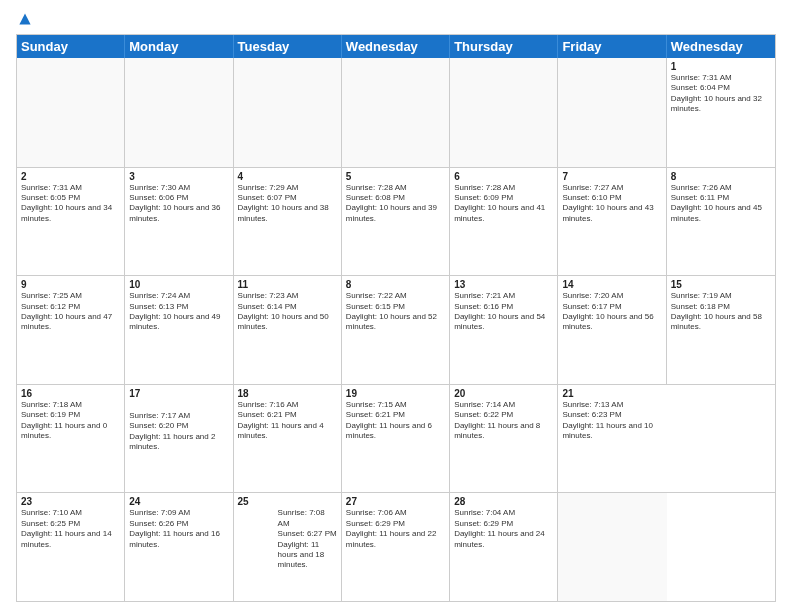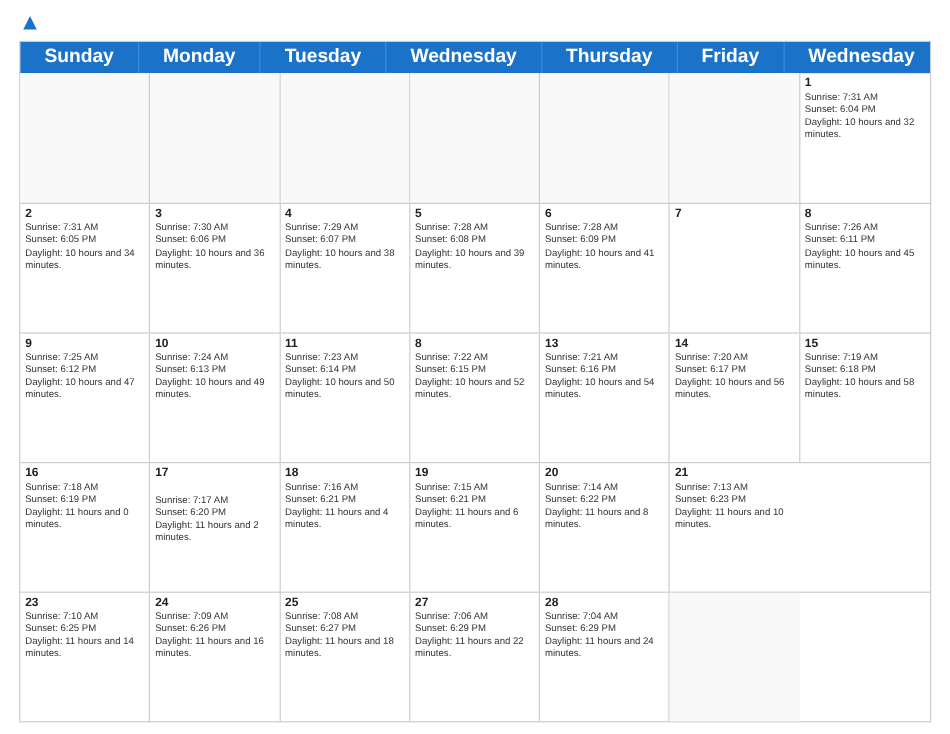--- a/index.html
+++ b/index.html
@@ -61,23 +61,23 @@
       flex-direction: column;
       border: 1px solid #ccc;
     }
     .cal-header {
       display: grid;
       grid-template-columns: repeat(7, 1fr);
       background: #1a73c9;
     }
     .cal-header-cell {
       color: #fff;
-      font-size: 16px;
+      font-size: 13px;
       font-weight: bold;
-      padding: 4px 20px;
+      padding: 4px 4px;
       text-align: left;
       border-right: 1px solid #3a8cd9;
     }
     .cal-header-cell:last-child {
       border-right: none;
     }
     .cal-body {
       flex: 1;
       display: grid;
       grid-template-rows: repeat(5, 1fr);
@@ -189,20 +189,23 @@
 Daylight: 10 hours and 39 minutes.</div>
           </div>
           <div class="cal-cell">
             <span class="day-num">6</span>
             <div class="day-info" style="white-space: pre-line;">Sunrise: 7:28 AM
 Sunset: 6:09 PM
 Daylight: 10 hours and 41 minutes.</div>
           </div>
           <div class="cal-cell">
             <span class="day-num">7</span>
+            <div class="day-info" style="white-space: pre-line;">Sunrise: 7:27 AM
+Sunset: 6:10 PM
+Daylight: 10 hours and 43 minutes.</div>
           </div>
           <div class="cal-cell">
             <span class="day-num">8</span>
             <div class="day-info" style="white-space: pre-line;">Sunrise: 7:26 AM
 Sunset: 6:11 PM
 Daylight: 10 hours and 45 minutes.</div>
           </div>
         </div>
         <div class="cal-row">
           <div class="cal-cell">
@@ -294,21 +297,21 @@
 Daylight: 11 hours and 14 minutes.</div>
           </div>
           <div class="cal-cell">
             <span class="day-num">24</span>
             <div class="day-info" style="white-space: pre-line;">Sunrise: 7:09 AM
 Sunset: 6:26 PM
 Daylight: 11 hours and 16 minutes.</div>
           </div>
           <div class="cal-cell">
             <span class="day-num">25</span>
-            <div class="day-info" style="white-space: pre-line;">Sunrise: 7:08 AM
+            <div class="day-info" style="white-space: pre-line; margin-left: 40px;">Sunrise: 7:08 AM
 Sunset: 6:27 PM
 Daylight: 11 hours and 18 minutes.</div>
           </div>
           <div class="cal-cell">
             <span class="day-num">27</span>
             <div class="day-info" style="white-space: pre-line;">Sunrise: 7:06 AM
 Sunset: 6:29 PM
 Daylight: 11 hours and 22 minutes.</div>
           </div>
           <div class="cal-cell">

